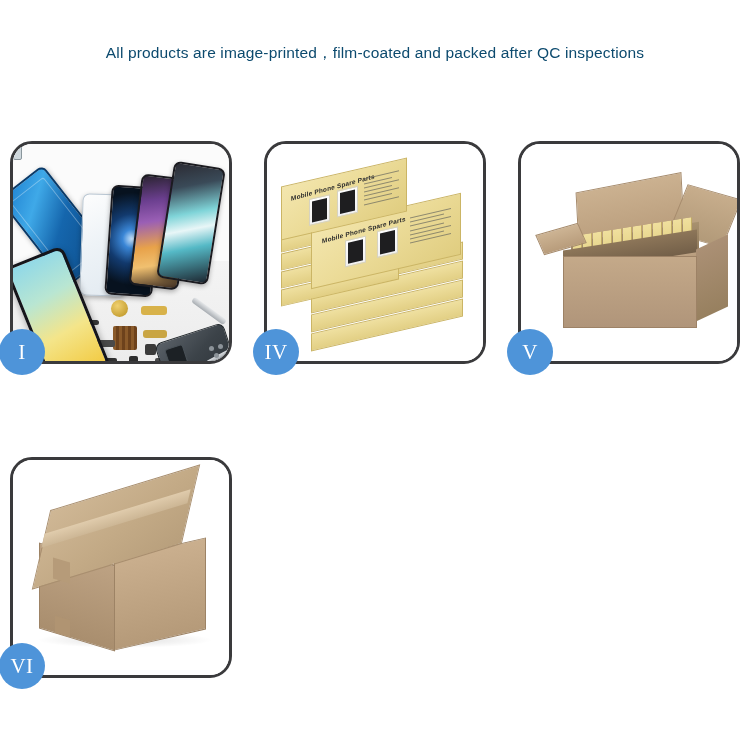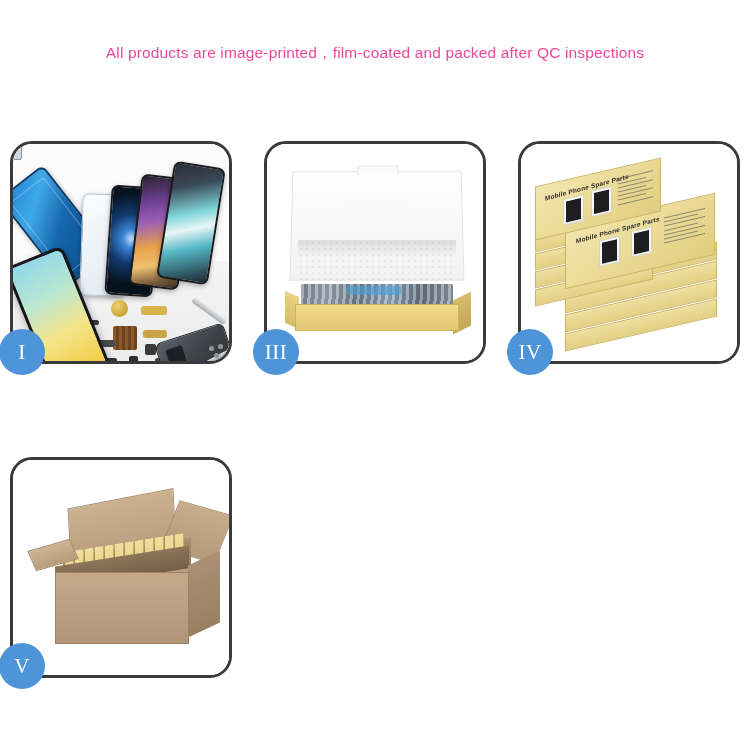--- a/index.html
+++ b/index.html
@@ -23,21 +23,21 @@
     color: #1a1a1a;
     line-height: 42px;
     white-space: nowrap;
   }
 
   .subtitle {
     font-family: "Liberation Sans", sans-serif;
     font-size: 15.5px;
     font-weight: 400;
     letter-spacing: 0.15px;
-    color: #ec4899;
+    color: #0c4a6e;
     margin-top: 9px;
     white-space: nowrap;
   }
 
   
   .grid {
     position: absolute;
     left: 10px; top: 141px;
     width: 730px; height: 537px;
     display: grid;
@@ -474,32 +474,20 @@
       <div class="screws">
           <i></i>
           <i></i>
           <i></i>
         </div>
     </div>
     <div class="badge">I</div>
   </div>
 
 
-  <div class="panel">
-    <div class="panel-inner p3">
-      <div class="m3-lid"></div>
-      <div class="m3-foam"></div>
-      <div class="m3-inner-shadow"></div>
-      <div class="m3-contents"></div>
-      <div class="m3-leftflap"></div>
-      <div class="m3-side"></div>
-      <div class="m3-front"></div>
-    </div>
-    <div class="badge">III</div>
-  </div>
 
   <div class="panel">
     <div class="panel-inner p4">
       <div class="stack">
         <div class="sbox s-r4"></div>
         <div class="sbox s-r3"></div>
         <div class="sbox s-r2"></div>
         <div class="sbox s-r1"></div>
         <div class="sbox s-l4"></div>
         <div class="sbox s-l3"></div>
@@ -571,14 +559,28 @@
         <div class="c5-top-open"></div>
         <div class="c5-flap-left"></div>
         <div class="c5-flap-front"></div>
         <div class="c5-right"></div>
         <div class="c5-body"></div>
       </div>
     </div>
     <div class="badge">V</div>
   </div>
 
+  <div class="panel">
+    <div class="panel-inner p6">
+      <div class="c6">
+        <div class="c6-shadow"></div>
+        <div class="c6-left"></div>
+        <div class="c6-right"></div>
+        <div class="c6-top"></div>
+        <div class="c6-tape"></div>
+        <div class="c6-tab1"></div>
+        <div class="c6-tab2"></div>
+      </div>
+    </div>
+    <div class="badge">VI</div>
+  </div>
 
 </div>
 
 </body></html>

